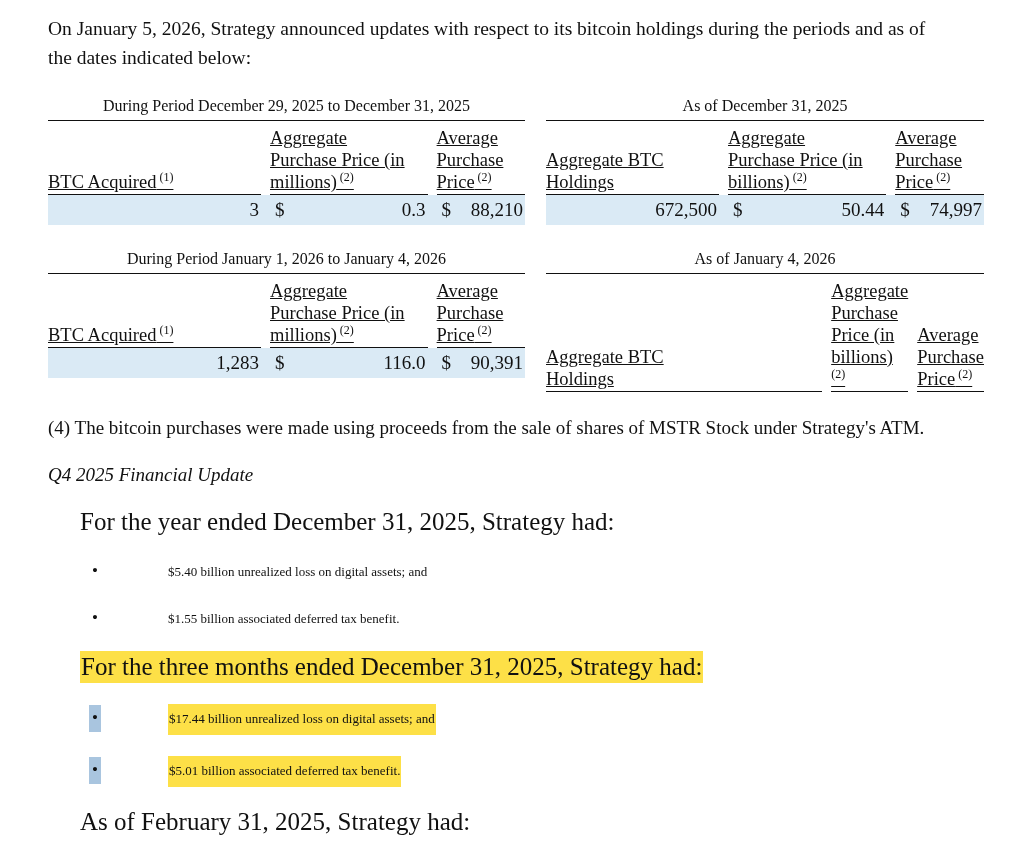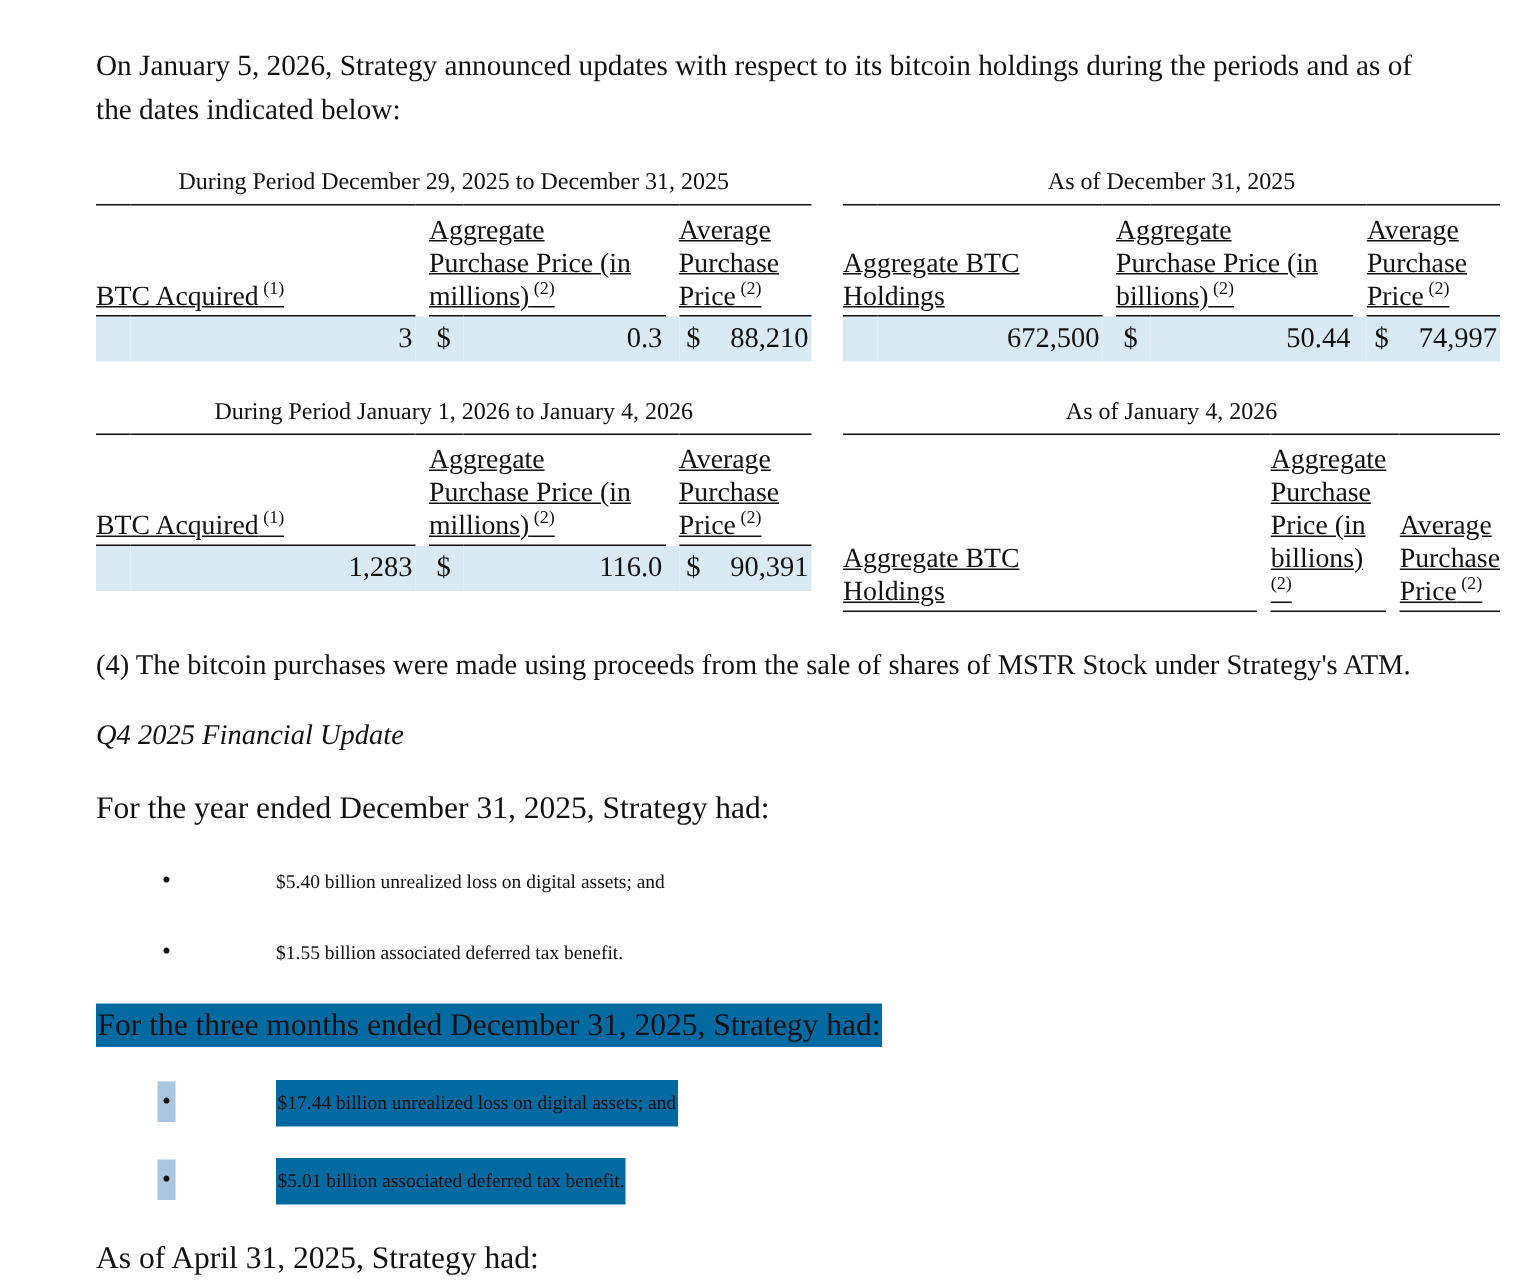--- a/index.html
+++ b/index.html
@@ -11,21 +11,21 @@
     width: 1024px;
     height: 858px;
     font-family: "Liberation Serif", "DejaVu Serif", serif;
     color: #111111;
     overflow: hidden;
   }
   .page {
     position: relative;
     width: 1024px;
     height: 753px;
-    padding: 16px;
+    padding: 0;
     box-sizing: border-box;
   }
   .content {
     padding: 14px 48px 0 48px;
   }
 
   
   .intro {
     font-size: 19.5px;
     line-height: 29px;
@@ -108,23 +108,24 @@
   .section-heading {
     margin-top: 22px;
     font-style: italic;
     font-size: 19px;
     line-height: 24px;
   }
 
   
   .group { margin-top: 22px; }
   .lead {
-    font-size: 21px;
+    font-size: 25px;
     line-height: 26px;
     display: inline;
+    margin-left: 32px;
   }
   .lead-line { line-height: 26px; }
 
   ul.bul {
     list-style: none;
     margin: 0;
     padding: 0;
   }
   ul.bul li {
     display: flex;
@@ -144,21 +145,21 @@
     line-height: 20px;
   }
   .bul-text {
     font-size: 13px;
     line-height: 26px;
     margin-left: 44px;
   }
 
   
   .sel {
-    background: #0369a1;
+    background: #fde047;
     box-decoration-break: clone;
     -webkit-box-decoration-break: clone;
     padding: 2px 1px 3px 1px;
   }
   .sel-bullet {
     background: #a9c5df;
     padding: 3px 3px 4px 3px;
   }
 </style>
 </head>
@@ -349,18 +350,18 @@
               <span class="bullet-wrap"><span class="bullet sel-bullet">•</span></span>
               <span class="bul-text sel">$17.44 billion unrealized loss on digital assets; and</span>
             </li>
             <li>
               <span class="bullet-wrap"><span class="bullet sel-bullet">•</span></span>
               <span class="bul-text sel">$5.01 billion associated deferred tax benefit.</span>
             </li>
           </ul>
         </div>
         <div class="group">
-          <div class="lead-line"><span class="lead">As of April 31, 2025, Strategy had:</span></div>
+          <div class="lead-line"><span class="lead">As of February 31, 2025, Strategy had:</span></div>
         </div>
       </div>
 
   </div>
 </div>
 
 </body></html>

